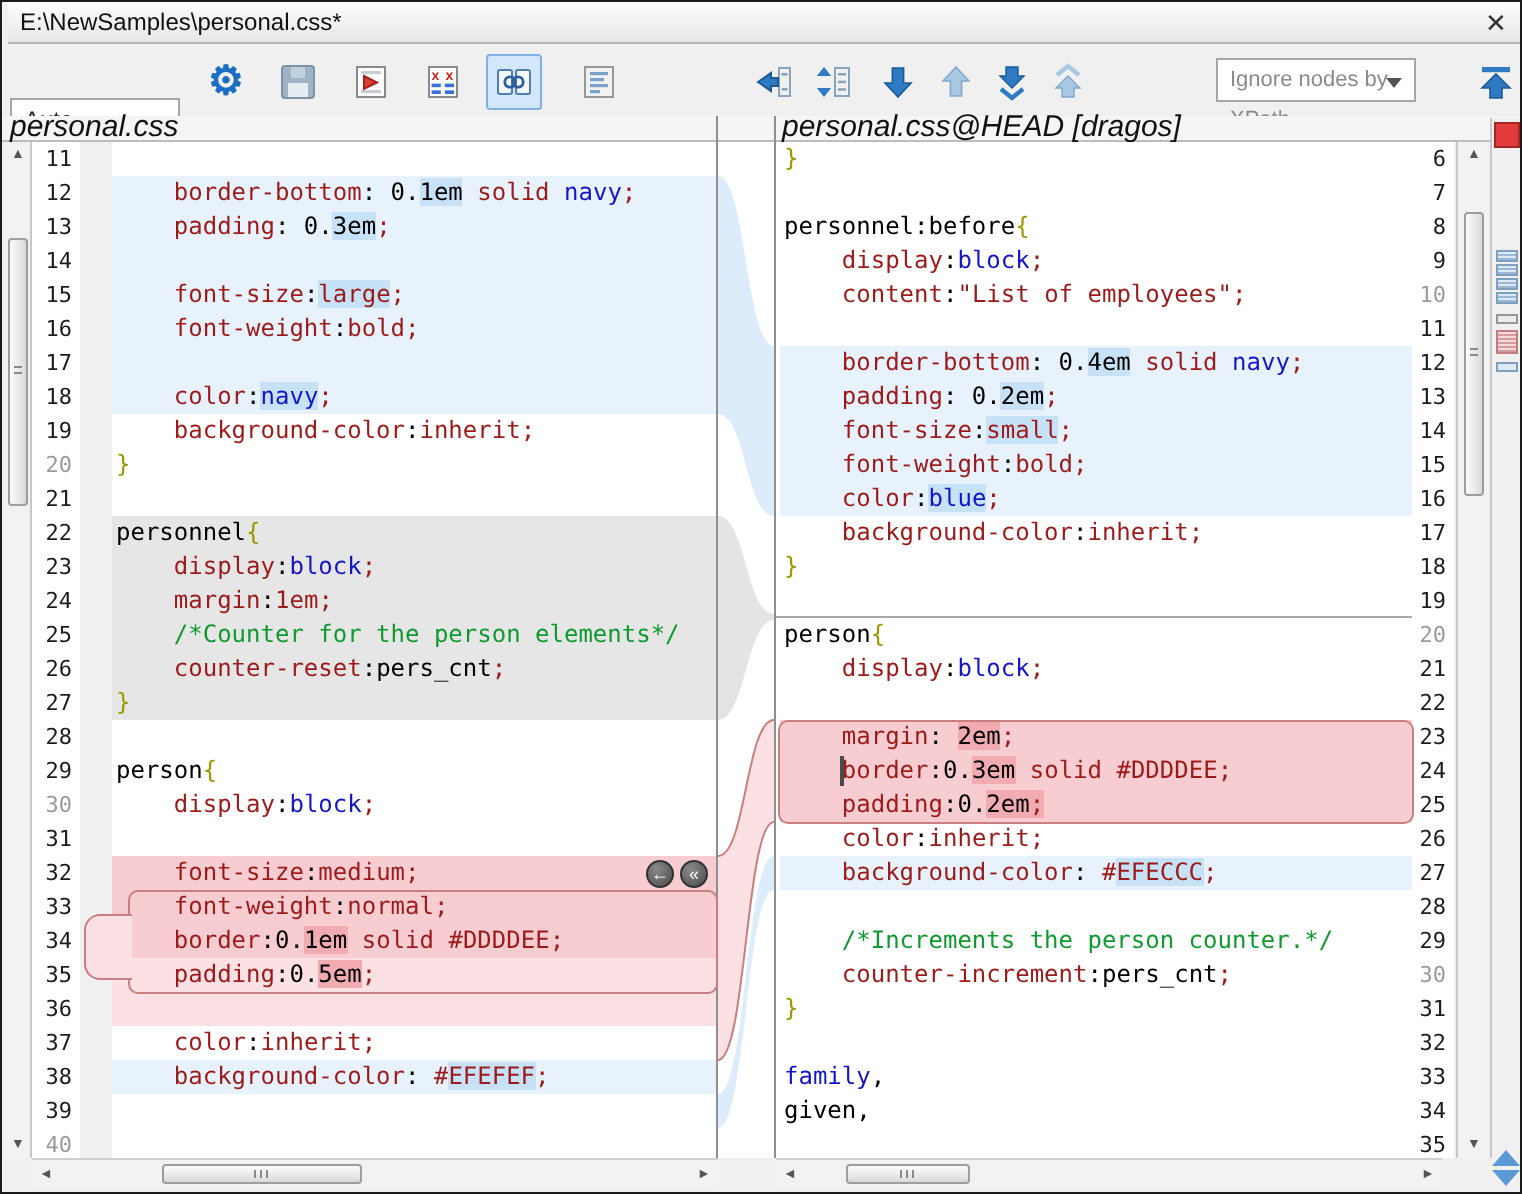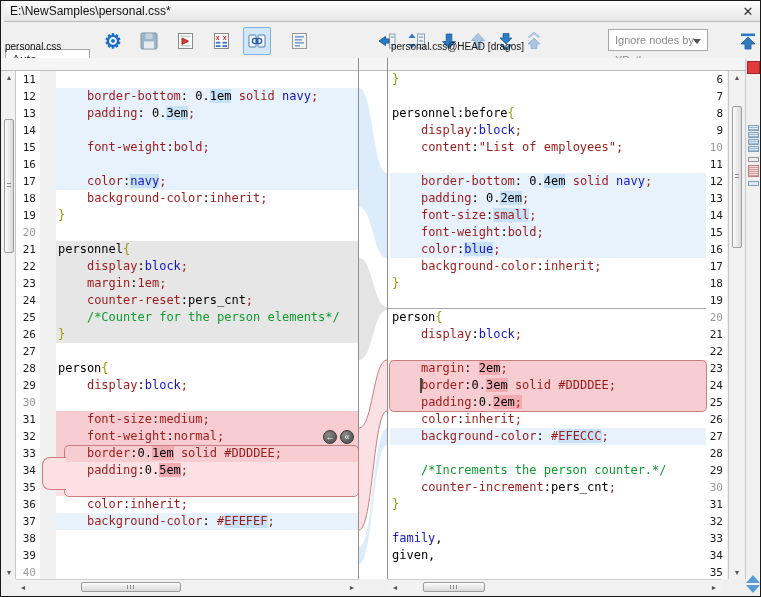--- a/index.html
+++ b/index.html
@@ -12,21 +12,21 @@
   
   .toolbar{position:absolute;left:0;top:22px;width:759px;height:35px;background:#f0f0f0;}
   .tbtn{position:absolute;top:4px;width:26px;height:26px;display:flex;align-items:center;justify-content:center;border:1px solid transparent;border-radius:2px;}
   .tbtn.active{background:#d2e8fa;border-color:#7fb2e0;}
   .combo{position:absolute;top:6px;height:22px;background:#fff;border:1px solid #a6a6a6;box-sizing:border-box;font-size:12px;
          line-height:20px;padding-left:6px;color:#222;}
   .combo .arr{position:absolute;right:6px;top:9px;width:0;height:0;border-left:4px solid transparent;border-right:4px solid transparent;border-top:5px solid #555;}
   .gear{font-size:20px;color:#1a6fc4;font-weight:bold;line-height:20px;}
   
   .hdrstrip{position:absolute;left:0;top:57px;width:759px;height:13px;background:#f5f5f5;border-bottom:1px solid #bdbdbd;box-sizing:border-box;}
-  .phdr{position:absolute;top:40px;font-size:10px;color:#111;line-height:12px;}
+  .phdr{position:absolute;top:57px;font-size:15px;color:#111;line-height:12px;font-style:italic;}
   
   .mono{font-family:"DejaVu Sans Mono","Liberation Mono",monospace;}
   .gutter{position:absolute;top:70px;height:508px;background:#fff;overflow:hidden;}
   .ln{height:17px;line-height:17px;font-size:11px;color:#1c1c1c;text-align:right;padding-right:4px;
       font-family:"DejaVu Sans Mono","Liberation Mono",monospace;}
   .ln.dim{color:#9b9b9b;}
   .code{position:absolute;top:70px;height:508px;background:#fff;overflow:hidden;}
   .row{height:17px;line-height:17px;font-size:12px;white-space:pre;padding-left:2px;}
   .bg-blue{background:#e7f2fc;}
   .bg-gray{background:#e6e6e6;}
@@ -225,31 +225,32 @@
       <div class="ln">37</div>
       <div class="ln">38</div>
       <div class="ln">39</div>
       <div class="ln dim">40</div>
     </div>
   <div class="code mono" style="left:39px;width:318px;margin-left:16px;" id="left-code">
       <div class="row"></div>
       <div class="row bg-blue"><span class="tk-p">    </span><span class="tk-r">border-bottom</span><span class="tk-p">: 0.</span><span class="tk-p chip-blue">1em</span><span class="tk-p"> </span><span class="tk-r">solid</span><span class="tk-p"> </span><span class="tk-b">navy</span><span class="tk-r">;</span></div>
       <div class="row bg-blue"><span class="tk-p">    </span><span class="tk-r">padding</span><span class="tk-p">: 0.</span><span class="tk-p chip-blue">3em</span><span class="tk-r">;</span></div>
       <div class="row bg-blue"></div>
+      <div class="row bg-blue"><span class="tk-p">    </span><span class="tk-r">font-size</span><span class="tk-p">:</span><span class="tk-r chip-blue">large</span><span class="tk-r">;</span></div>
       <div class="row bg-blue"><span class="tk-p">    </span><span class="tk-r">font-weight</span><span class="tk-p">:</span><span class="tk-r">bold</span><span class="tk-r">;</span></div>
       <div class="row bg-blue"></div>
       <div class="row bg-blue"><span class="tk-p">    </span><span class="tk-r">color</span><span class="tk-p">:</span><span class="tk-b chip-blue">navy</span><span class="tk-r">;</span></div>
       <div class="row"><span class="tk-p">    </span><span class="tk-r">background-color</span><span class="tk-p">:</span><span class="tk-r">inherit</span><span class="tk-r">;</span></div>
       <div class="row"><span class="tk-o">}</span></div>
       <div class="row"></div>
       <div class="row bg-gray"><span class="tk-p">personnel</span><span class="tk-o">{</span></div>
       <div class="row bg-gray"><span class="tk-p">    </span><span class="tk-r">display</span><span class="tk-p">:</span><span class="tk-b">block</span><span class="tk-r">;</span></div>
       <div class="row bg-gray"><span class="tk-p">    </span><span class="tk-r">margin</span><span class="tk-p">:</span><span class="tk-r">1em</span><span class="tk-r">;</span></div>
+      <div class="row bg-gray"><span class="tk-p">    </span><span class="tk-g">/*Counter for the person elements*/</span></div>
       <div class="row bg-gray"><span class="tk-p">    </span><span class="tk-r">counter-reset</span><span class="tk-p">:</span><span class="tk-p">pers_cnt</span><span class="tk-r">;</span></div>
-      <div class="row bg-gray"><span class="tk-p">    </span><span class="tk-g">/*Counter for the person elements*/</span></div>
       <div class="row bg-gray"><span class="tk-o">}</span></div>
       <div class="row"></div>
       <div class="row"><span class="tk-p">person</span><span class="tk-o">{</span></div>
       <div class="row"><span class="tk-p">    </span><span class="tk-r">display</span><span class="tk-p">:</span><span class="tk-b">block</span><span class="tk-r">;</span></div>
       <div class="row"></div>
       <div class="row bg-pink2"><span class="tk-p">    </span><span class="tk-r">font-size</span><span class="tk-p">:</span><span class="tk-r">medium</span><span class="tk-r">;</span></div>
       <div class="row bg-pink2"><span class="tk-p">    </span><span class="tk-r">font-weight</span><span class="tk-p">:</span><span class="tk-r">normal</span><span class="tk-r">;</span></div>
       <div class="row bg-pink2"><span class="tk-p">    </span><span class="tk-r">border</span><span class="tk-p">:</span><span class="tk-p">0.</span><span class="tk-p chip-pink">1em</span><span class="tk-p"> </span><span class="tk-r">solid</span><span class="tk-p"> </span><span class="tk-r">#DDDDEE</span><span class="tk-r">;</span></div>
       <div class="row bg-pink1"><span class="tk-p">    </span><span class="tk-r">padding</span><span class="tk-p">:</span><span class="tk-p">0.</span><span class="tk-p chip-pink">5em</span><span class="tk-r">;</span></div>
       <div class="row bg-pink1"></div>

